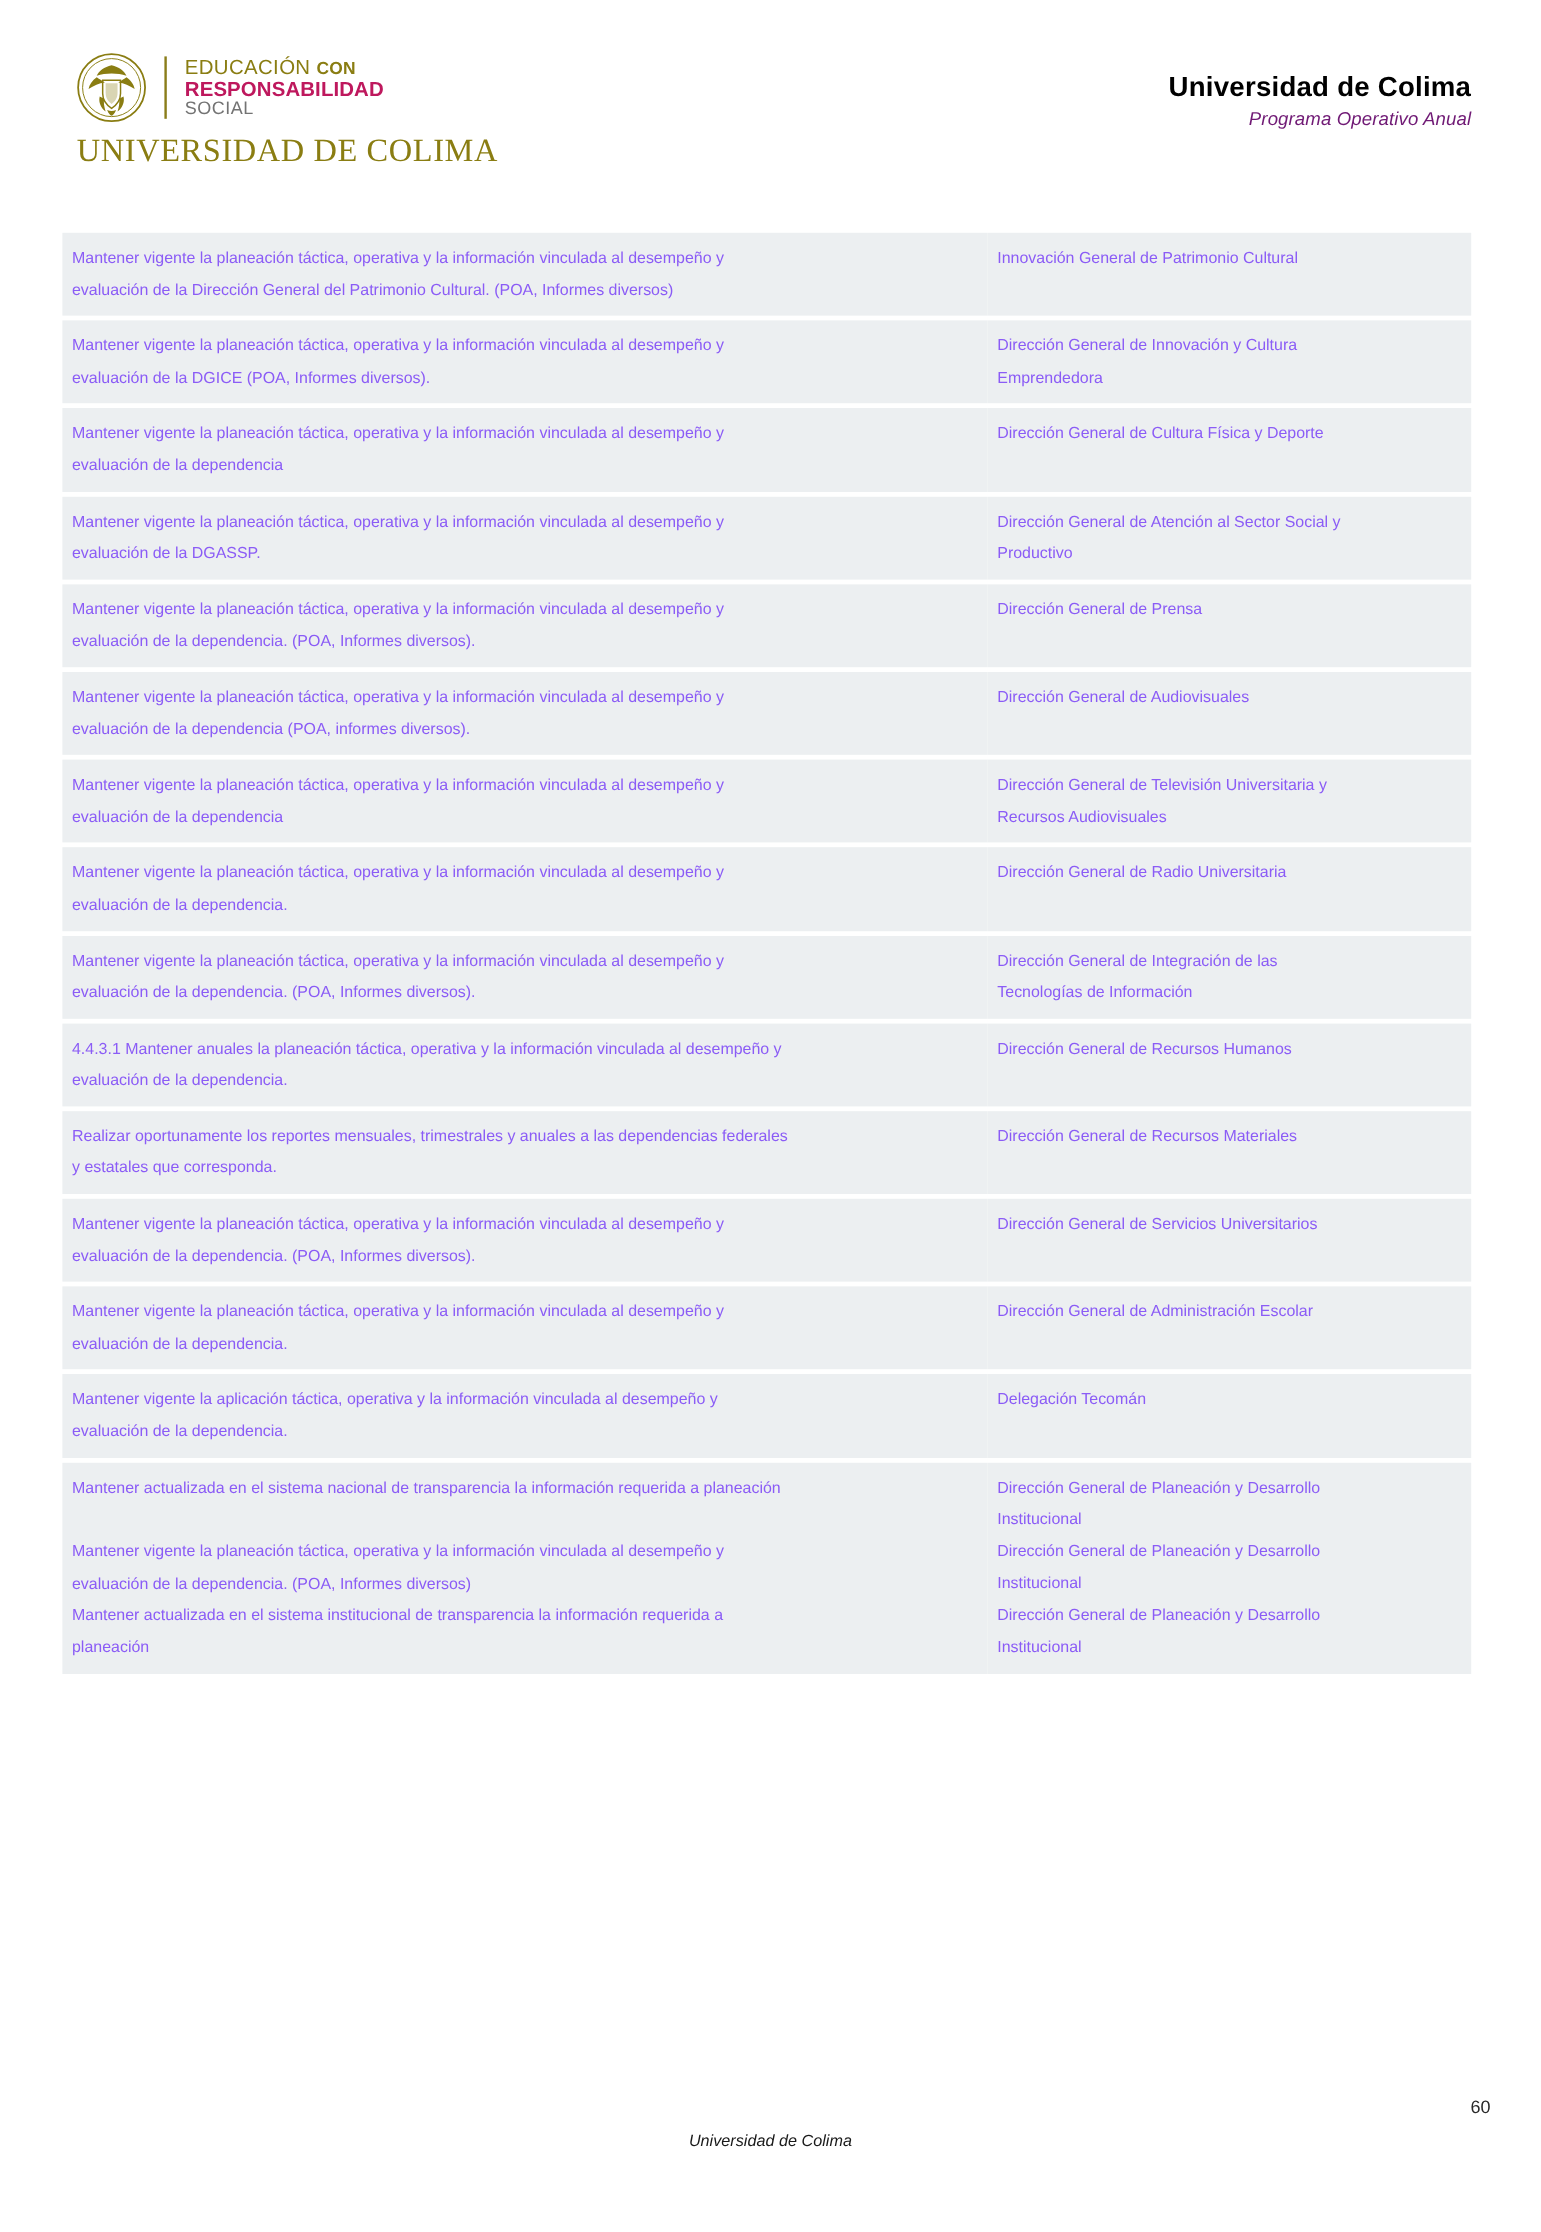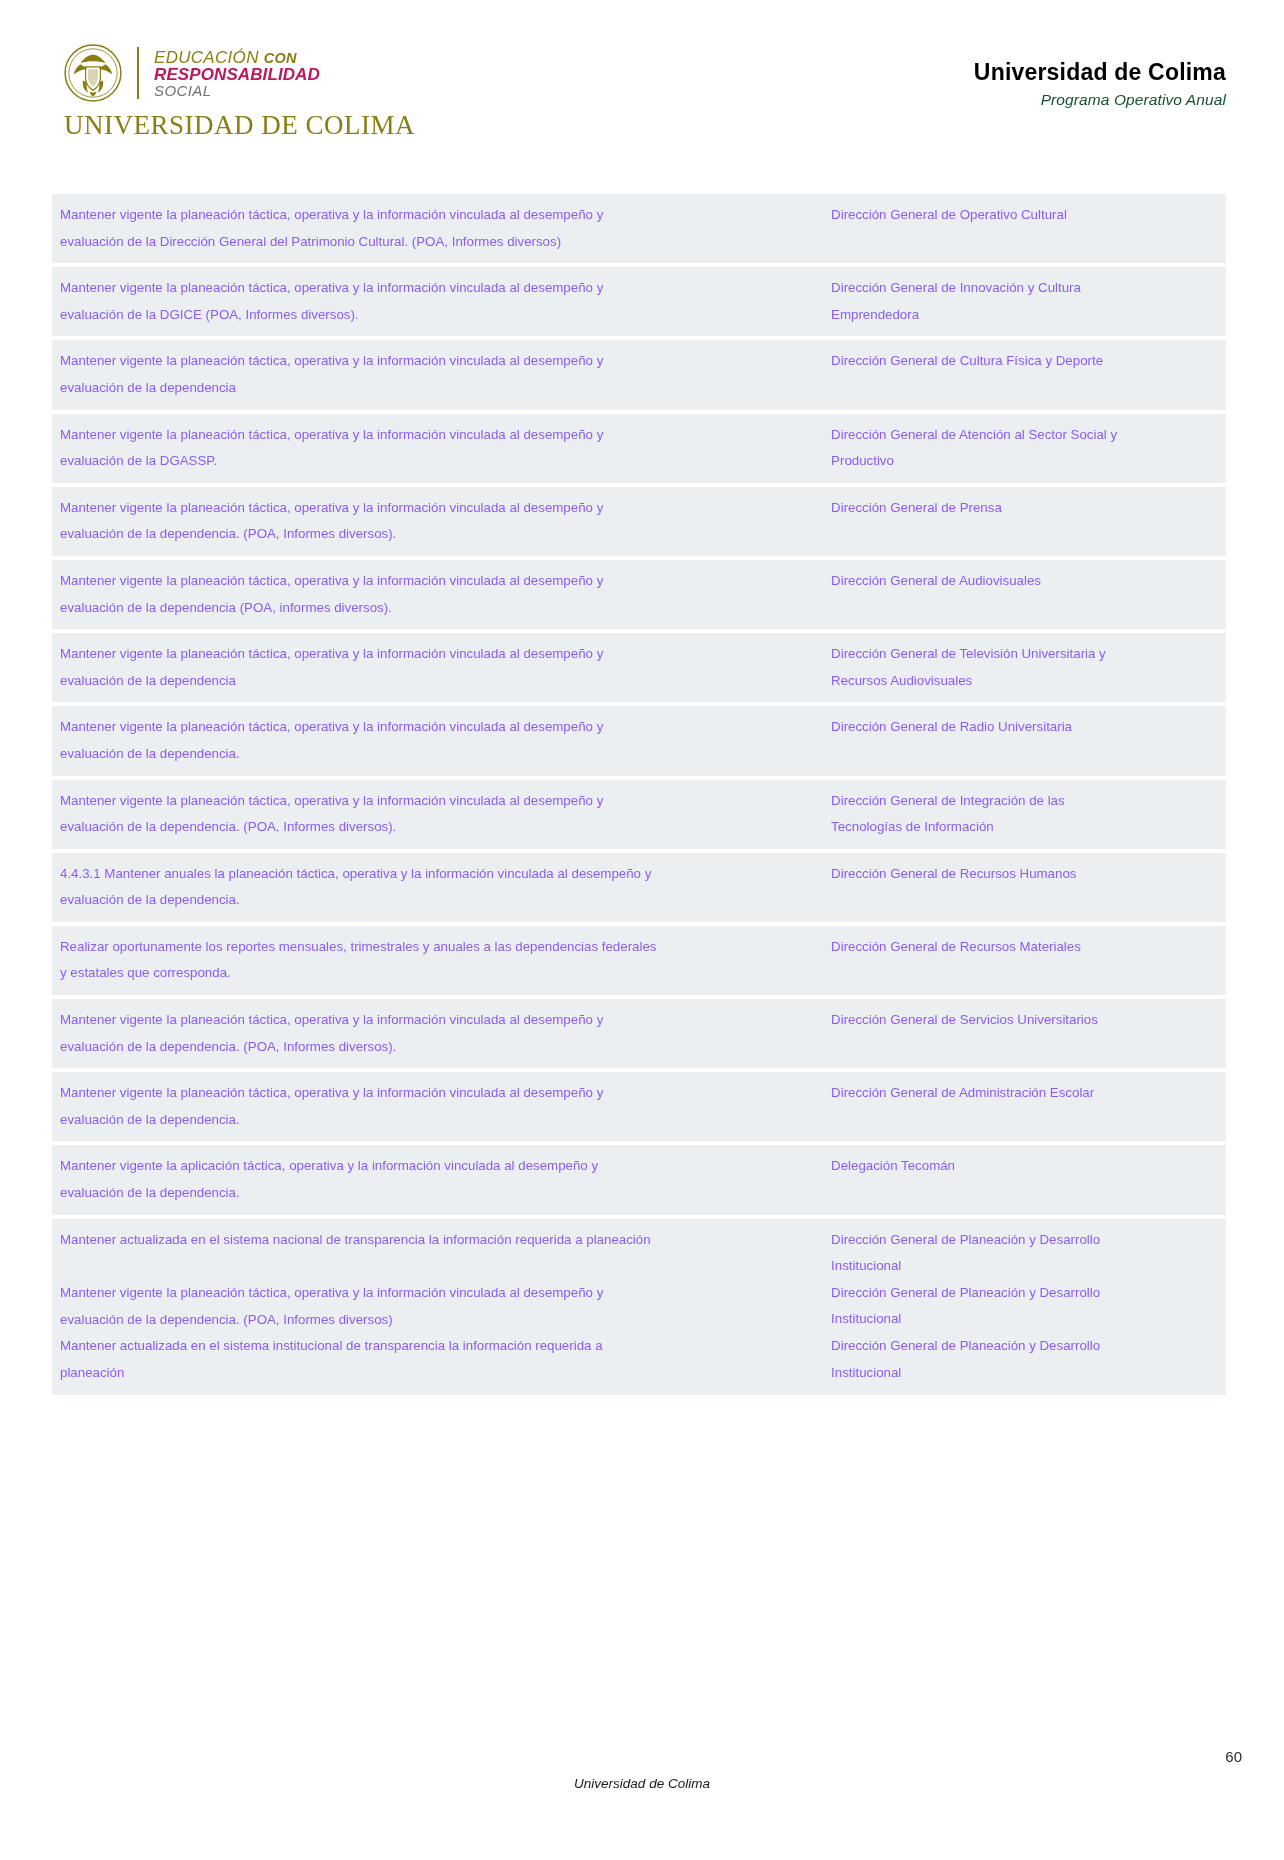--- a/index.html
+++ b/index.html
@@ -37,21 +37,20 @@
 
   .brand {
     display: flex;
     flex-direction: column;
     gap: 0px;
   }
   .brand-top {
     display: flex;
     align-items: center;
     gap: 13px;
-    font-style: italic;
   }
   .seal {
     width: 62px;
     height: 62px;
     flex: 0 0 auto;
   }
   .brand-divider {
     width: 2px;
     height: 52px;
     background: #8a7d1a;
@@ -106,21 +105,21 @@
   .header-title {
     font-size: 23px;
     font-weight: 700;
     color: #000000;
     letter-spacing: 0.2px;
     line-height: 1.25;
   }
   .header-subtitle {
     font-size: 15.5px;
     font-style: italic;
-    color: #14532d;
+    color: #701a75;
     margin-top: 4px;
     letter-spacing: 0.1px;
   }
 
   
   .table-wrap {
     padding: 40px 58px 0 52px;
     box-sizing: border-box;
   }
   table.poa {
@@ -229,21 +228,21 @@
 
   <div class="table-wrap">
     <table class="poa">
       <tbody>
           <tr>
             <td class="col-accion">
               <span class="cell-line">Mantener vigente la planeación táctica, operativa y la información vinculada al desempeño y</span>
               <span class="cell-line">evaluación de la Dirección General del Patrimonio Cultural. (POA, Informes diversos)</span>
             </td>
             <td class="col-dep">
-              <span class="cell-line">Dirección General de Operativo Cultural</span>
+              <span class="cell-line">Innovación General de Patrimonio Cultural</span>
             </td>
           </tr>
           <tr>
             <td class="col-accion">
               <span class="cell-line">Mantener vigente la planeación táctica, operativa y la información vinculada al desempeño y</span>
               <span class="cell-line">evaluación de la DGICE (POA, Informes diversos).</span>
             </td>
             <td class="col-dep">
               <span class="cell-line">Dirección General de Innovación y Cultura</span>
               <span class="cell-line">Emprendedora</span>

